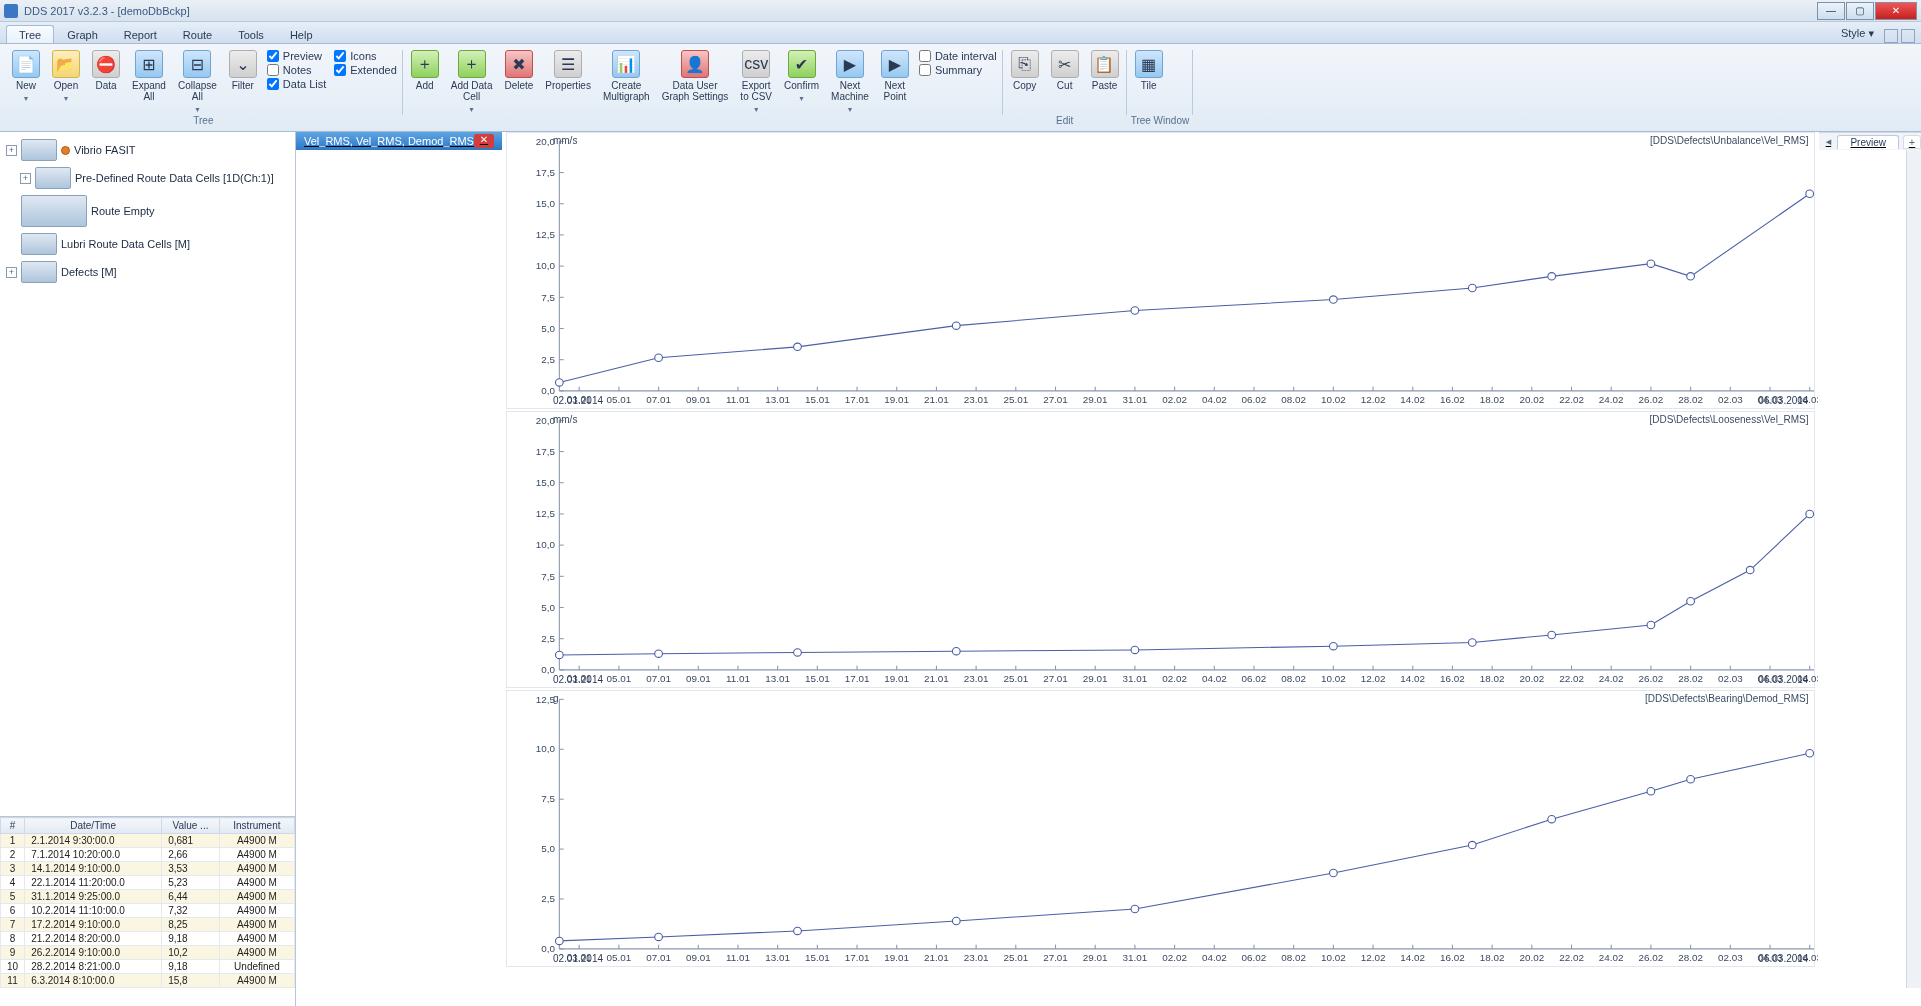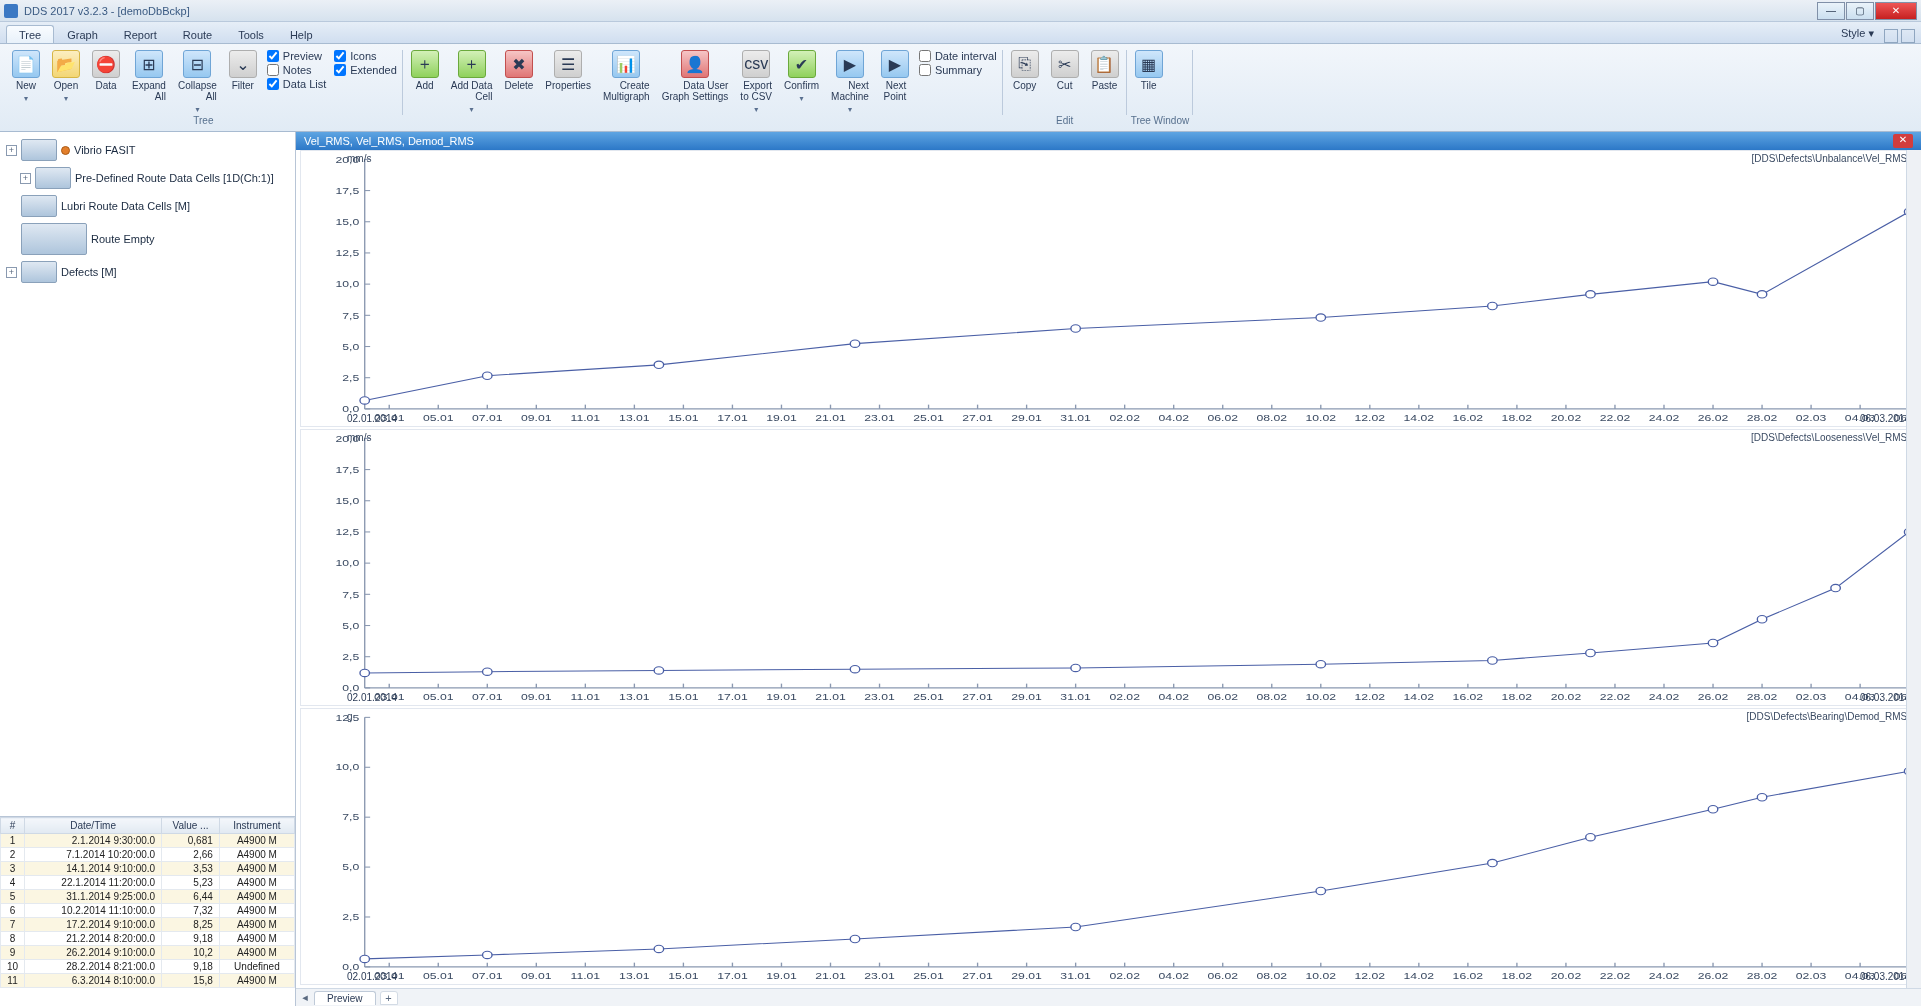--- a/index.html
+++ b/index.html
@@ -23,21 +23,21 @@
 .style-chev { width:14px; height:14px; border:1px solid #8fa6c0; margin-left:3px;}
 
 
 .ribbon { height:88px; background:linear-gradient(#f2f6fb,#e1ebf5); border-bottom:1px solid #a8bbd1; display:flex; padding:2px 4px;}
 .rgroup { display:flex; flex-direction:column; align-items:stretch; padding:0 4px; position:relative;}
 .rgroup::after { content:""; position:absolute; right:0; top:4px; bottom:14px; width:1px; background:#bccadc;}
 .rgroup .body { flex:1; display:flex; align-items:flex-start; gap:4px; padding-top:2px;}
 .rgroup .label { height:14px; text-align:center; color:#57708e; font-size:10px;}
 .bbtn { display:flex; flex-direction:column; align-items:center; padding:2px 4px 0; min-width:36px; gap:2px; color:#2a3a55;}
 .bbtn .ico { width:28px; height:28px; border-radius:3px; display:flex; align-items:center; justify-content:center; font-size:16px;}
-.bbtn span { font-size:10px; text-align:right; line-height:11px; white-space:pre;}
+.bbtn span { font-size:10px; text-align:center; line-height:11px; white-space:pre;}
 .bbtn .drop { font-size:8px; color:#5a7090;}
 .ico.blue { background:linear-gradient(#cfe6fb,#96c8f0); border:1px solid #6fa5d6;}
 .ico.green { background:linear-gradient(#d3f0b8,#8fd15c); border:1px solid #6aa93c;}
 .ico.red { background:linear-gradient(#f6c5c5,#e07575); border:1px solid #c24f4f;}
 .ico.gray { background:linear-gradient(#ececec,#cfcfcf); border:1px solid #aeaeae;}
 .ico.yellow { background:linear-gradient(#fceec0,#f3d675); border:1px solid #d6b546;}
 .chk-col { display:flex; flex-direction:column; gap:2px; padding:2px 2px;}
 .chk { display:flex; align-items:center; gap:4px; color:#2a3a55; font-size:10px;}
 .chk input { width:12px; height:12px;}
 
@@ -50,25 +50,25 @@
 .tnode .dot { width:9px; height:9px; border-radius:50%; background:#e37f2b; border:1px solid #a95a15;}
 .tnode .mico { width:36px; height:22px; background:linear-gradient(#dfe8f2,#aec5dc); border:1px solid #8aa1ba; border-radius:2px;}
 .tnode .mico.big { width:66px; height:32px;}
 .tnode.child { padding-left:18px;}
 
 .grid { height:190px; border-top:1px solid #b8c5d6; overflow:auto; background:#fff;}
 table.datagrid { width:100%; border-collapse:collapse;}
 table.datagrid th { background:linear-gradient(#f4f7fb,#e1e9f2); border:1px solid #cfd9e5; padding:2px 4px; font-weight:normal; color:#2a3a55; font-size:10px;}
 table.datagrid td { border:1px solid #e4e9ef; padding:1px 6px; font-size:10px; color:#222;}
 table.datagrid tr:nth-child(odd) td { background:#fbf6e2;}
-table.datagrid td.r { text-align:right;}
+table.datagrid td.r { text-align:left;}
 table.datagrid td.c { text-align:center;}
 
 
-.right { flex:1; position:relative; display:flex; flex-direction:column;}
+.right { flex:1; position:relative; display:flex; flex-direction:row;text-decoration:underline;}
 .chart-title { height:18px; background:linear-gradient(#5ea5e2,#2c78c7); color:#fff; padding:1px 8px; display:flex; align-items:center; font-size:11px;}
 .chart-title .spacer { flex:1;}
 .chart-title .x { width:20px; height:14px; background:#d23d3d; color:#fff; text-align:center; font-size:10px; line-height:12px; border-radius:2px;}
 .charts { flex:1; background:#fff; position:relative;}
 .chart { position:absolute; left:4px; right:4px; border:1px solid #e2e7ef;}
 .chart .path-label { position:absolute; right:6px; top:2px; font-size:10px; color:#3a4a62;}
 .chart .unit { position:absolute; left:46px; top:2px; font-size:10px; color:#3a4a62;}
 .chart .start { position:absolute; left:46px; bottom:2px; font-size:10px; color:#2a3a55;}
 .chart .end { position:absolute; right:6px; bottom:2px; font-size:10px; color:#2a3a55;}
 .chart svg { position:absolute; left:4px; top:2px; right:4px; bottom:18px;}
@@ -270,27 +270,27 @@
             <div class="dot"></div>
             <span>Vibrio FASIT</span>
           </div>
           <div class="tnode child">
             <div class="exp">+</div>
             <div class="mico"></div>
             <span>Pre-Defined Route Data Cells [1D(Ch:1)]</span>
           </div>
           <div class="tnode">
             <div style="width:11px"></div>
-            <div class="mico"></div>
-            <span>Lubri Route Data Cells [M]</span>
+            <div class="mico big"></div>
+            <span>Route Empty</span>
           </div>
           <div class="tnode">
             <div style="width:11px"></div>
-            <div class="mico big"></div>
-            <span>Route Empty</span>
+            <div class="mico"></div>
+            <span>Lubri Route Data Cells [M]</span>
           </div>
           <div class="tnode">
             <div class="exp">+</div>
             <div class="mico"></div>
             <span>Defects [M]</span>
           </div>
         </div>
     </div>
     <div class="grid">
       <table class="datagrid">

